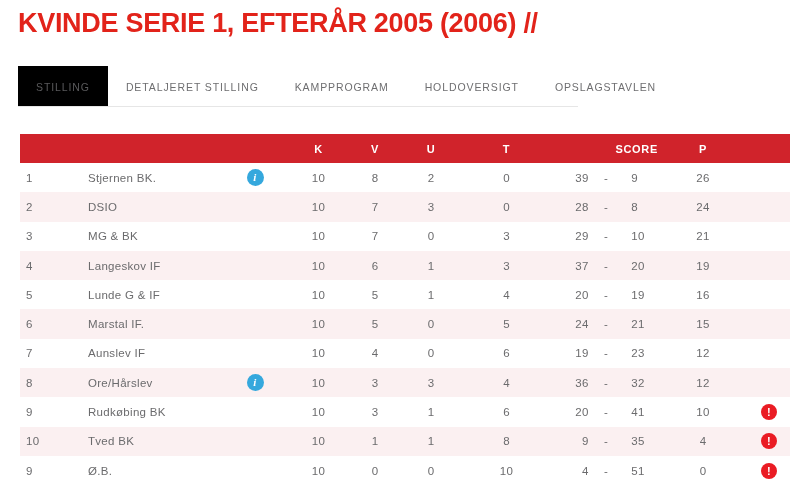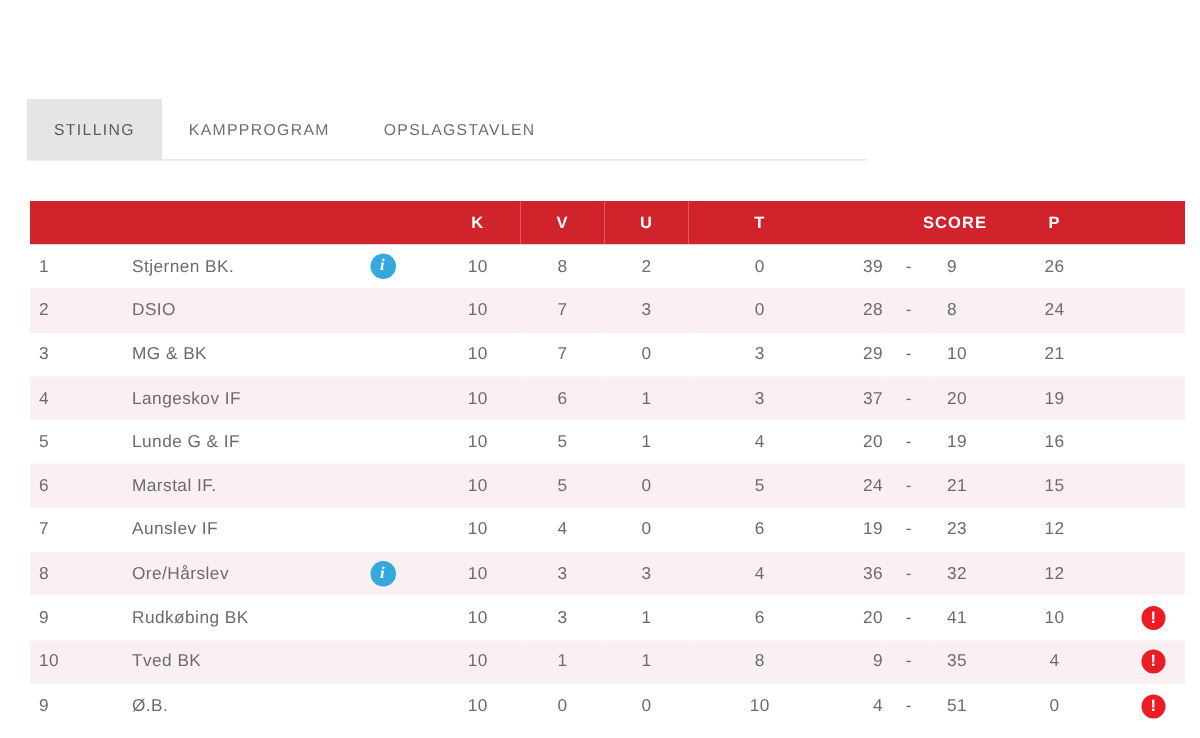--- a/index.html
+++ b/index.html
@@ -51,21 +51,21 @@
     letter-spacing: 0.9px;
     color: #6e6e70;
     white-space: nowrap;
     cursor: pointer;
     border: 1px solid transparent;
     border-bottom: none;
     position: relative;
     top: 0;
   }
   .tab.active {
-    background: #e5e5e5;
+    background: #000000;
     color: #5a5a5c;
   }
 
   
   .standings {
     position: absolute;
     left: 20px;
     top: 134px;
     width: 770px;
     border-collapse: collapse;
@@ -139,27 +139,34 @@
     font-family: "Liberation Sans", sans-serif;
     cursor: pointer;
     vertical-align: middle;
   }
 </style>
 </head>
 <body>
 
 <div class="page">
 
+  <div class="page-title">KVINDE SERIE 1, EFTERÅR 2005 (2006) //</div>
 
   <div class="tabbar">
       <div class="tab active">
         <span>STILLING</span>
       </div>
       <div class="tab">
+        <span>DETALJERET STILLING</span>
+      </div>
+      <div class="tab">
         <span>KAMPPROGRAM</span>
+      </div>
+      <div class="tab">
+        <span>HOLDOVERSIGT</span>
       </div>
       <div class="tab">
         <span>OPSLAGSTAVLEN</span>
       </div>
     </div>
 
   <table class="standings">
     <thead>
       <tr>
         <th class="c-pos"></th>

